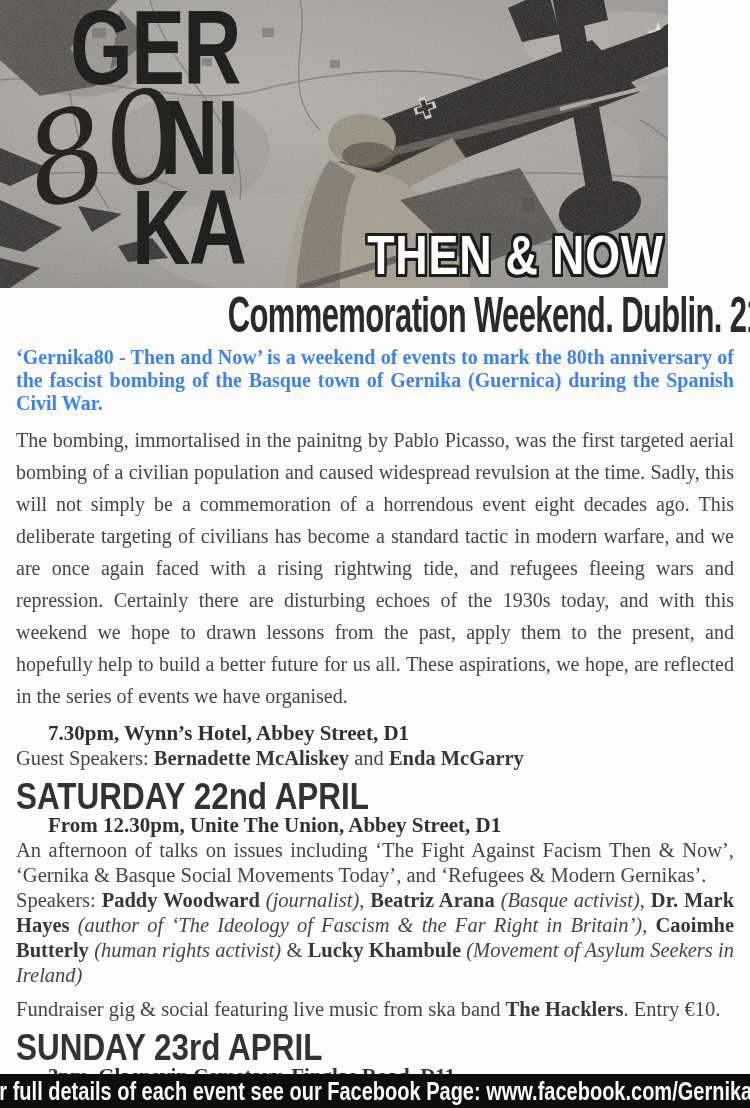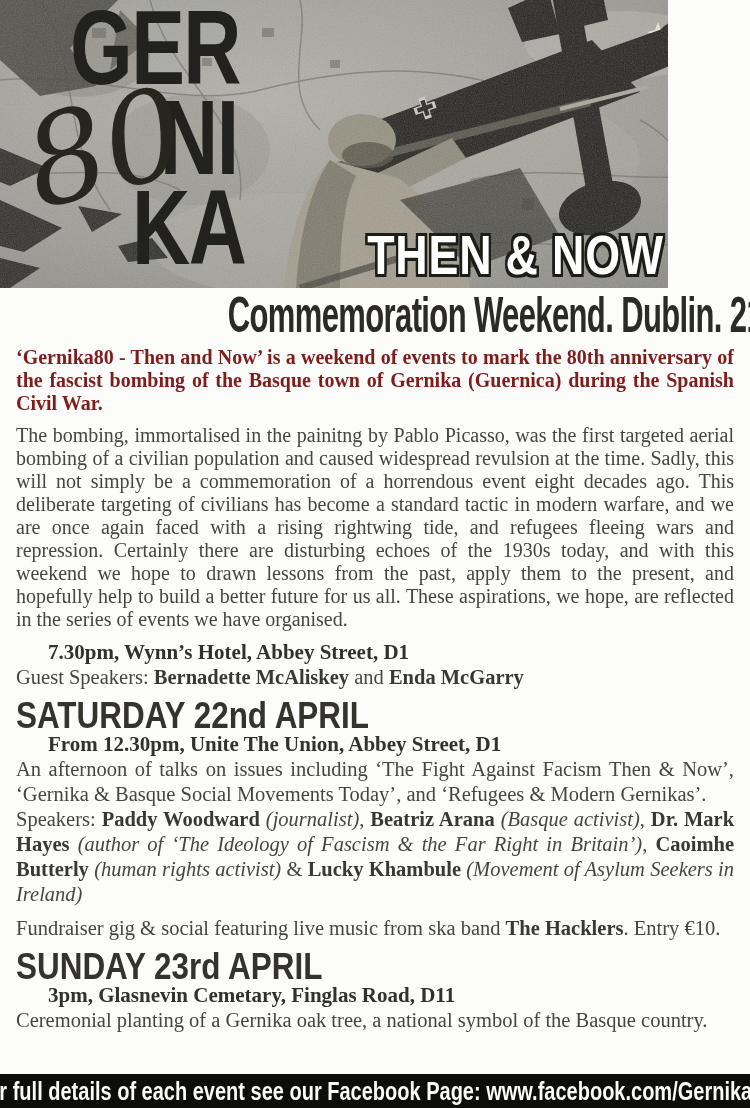--- a/index.html
+++ b/index.html
@@ -57,24 +57,24 @@
     display:inline-block;white-space:nowrap;
     font-family:"Liberation Sans", sans-serif;font-weight:bold;
     font-size:50px;line-height:52px;letter-spacing:-1px;
     color:#2b2a27;transform:scaleX(0.62);
   }
 
   
   .content{padding:0 16px;}
   .intro{
     font-weight:bold;font-size:20px;line-height:23px;
-    color:#7f1d1d;text-align:justify;margin:5px 0 9px 0;
+    color:#3b82f6;text-align:justify;margin:5px 0 9px 0;
   }
   .desc{
-    font-size:20px;line-height:23px;color:#474540;
+    font-size:20px;line-height:32px;color:#474540;
     text-align:justify;margin:0 0 6px 0;
   }
 
   .day{margin-top:9px;}
   .day-heading{height:33px;}
   .day-heading span{
     display:inline-block;white-space:nowrap;
     font-family:"Liberation Sans", sans-serif;font-weight:bold;
     font-size:37px;line-height:33px;color:#35332e;
     transform:scaleX(0.85);transform-origin:left top;

